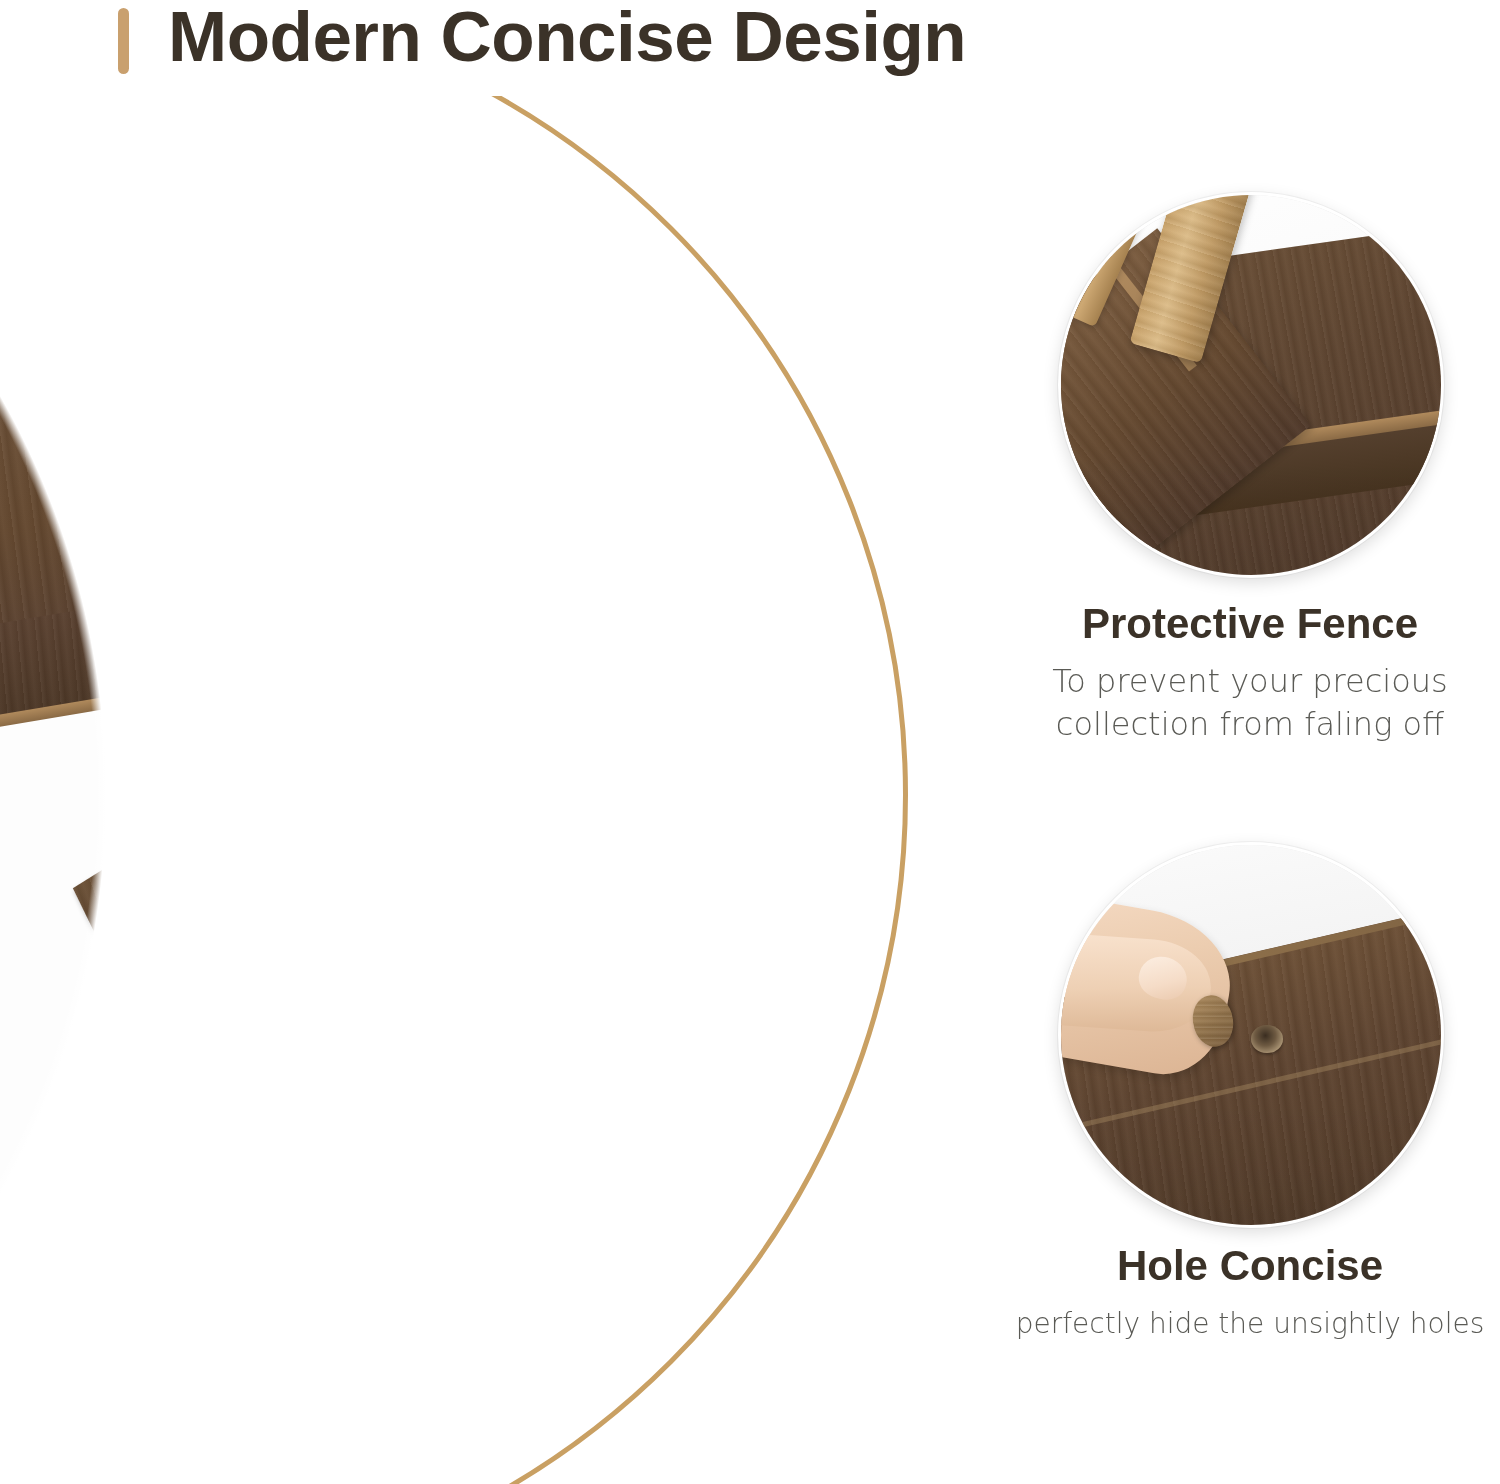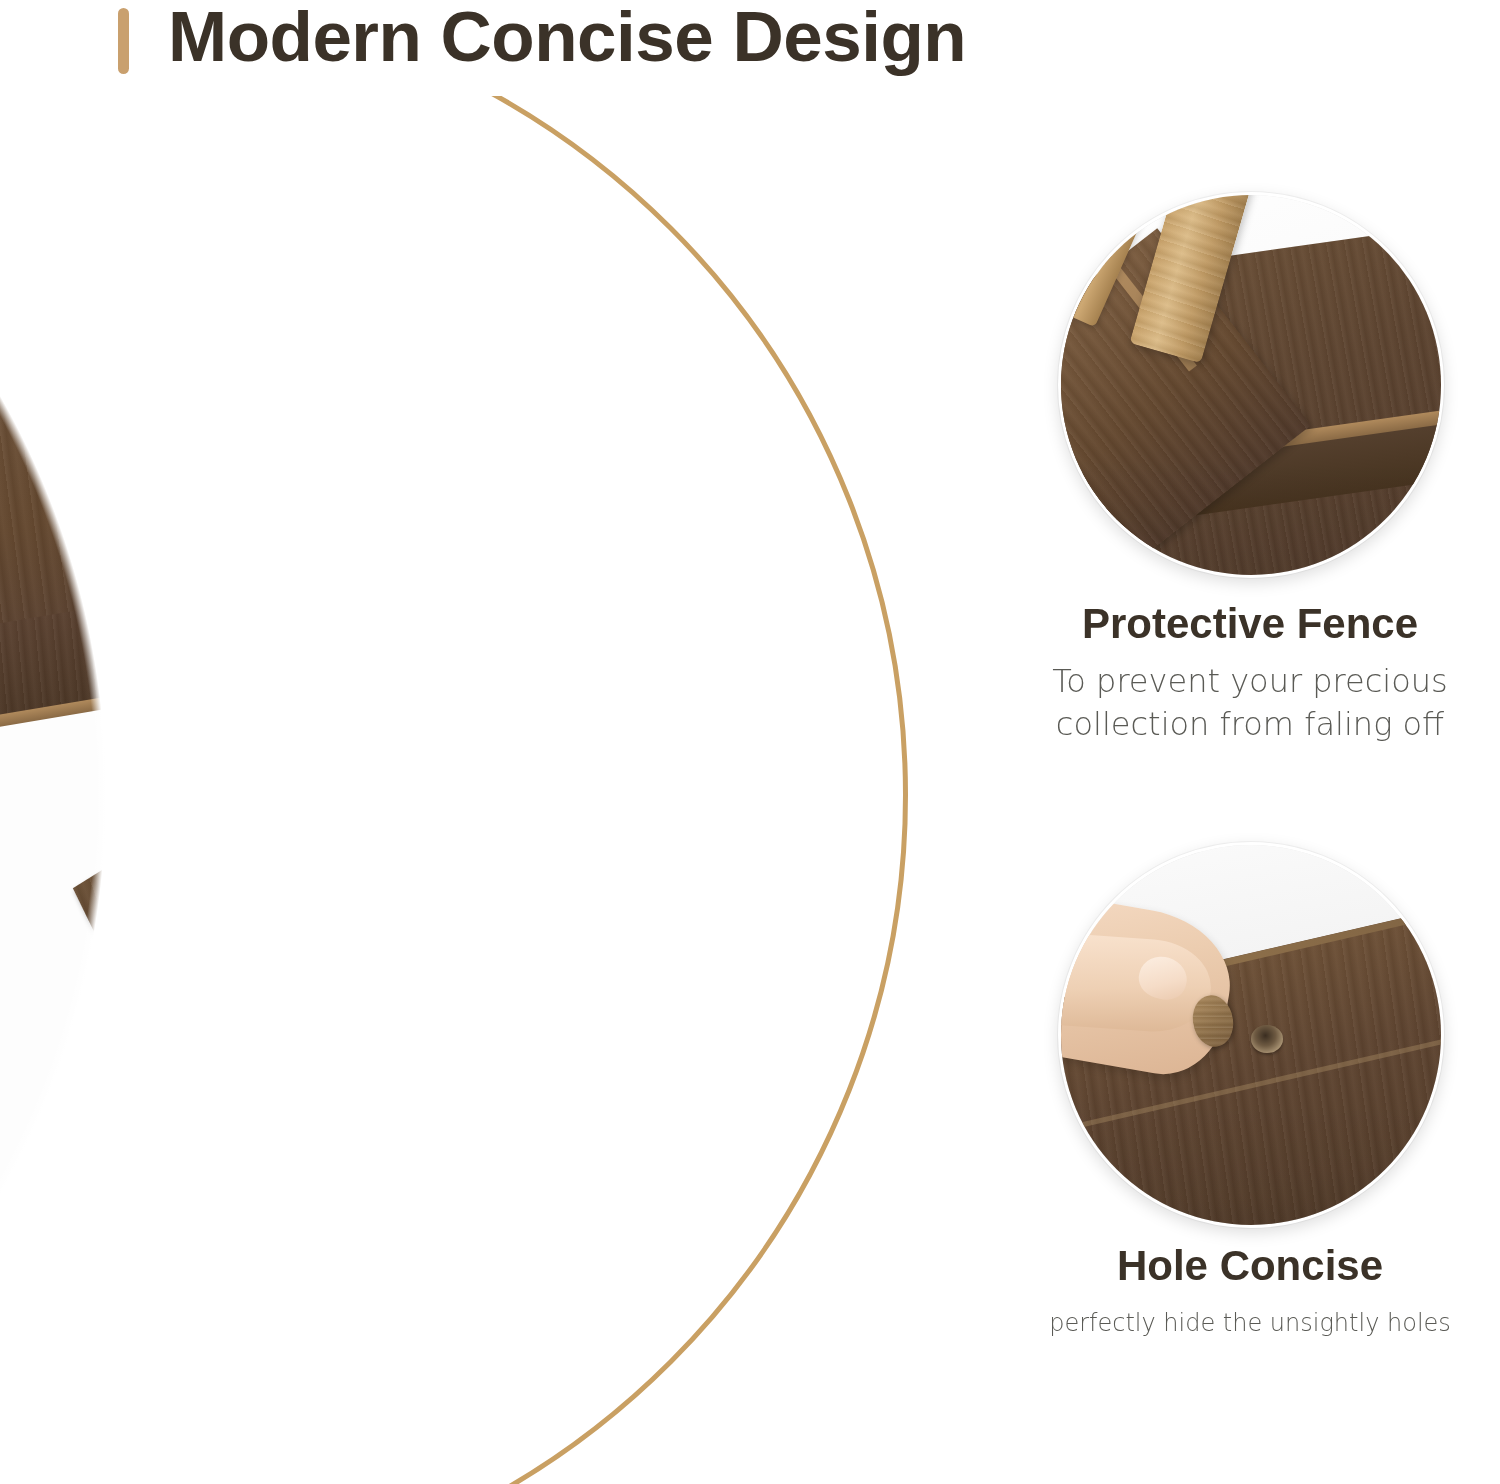--- a/index.html
+++ b/index.html
@@ -313,21 +313,21 @@
   .feature-title{
     position:absolute;left:0;top:450px;width:500px;text-align:center;
     font-size:42px;font-weight:bold;color:#3b3228;white-space:nowrap;
   }
   .feature-desc{
     position:absolute;left:0;top:510px;width:500px;text-align:center;
     font-size:32px;font-weight:300;color:#5a5a55;line-height:43px;
     font-family:"DejaVu Sans","Liberation Sans",sans-serif;
   }
   .feature.bottom .feature-title{ top:442px; }
-  .feature.bottom .feature-desc{ top:502px; font-size:24px; }
+  .feature.bottom .feature-desc{ top:502px; font-size:28px; }
 </style>
 </head>
 <body>
 
 <div class="header">
   <div class="accent-bar"></div>
   <div class="page-title">Modern Concise Design</div>
 </div>
 
 <div class="hero">

